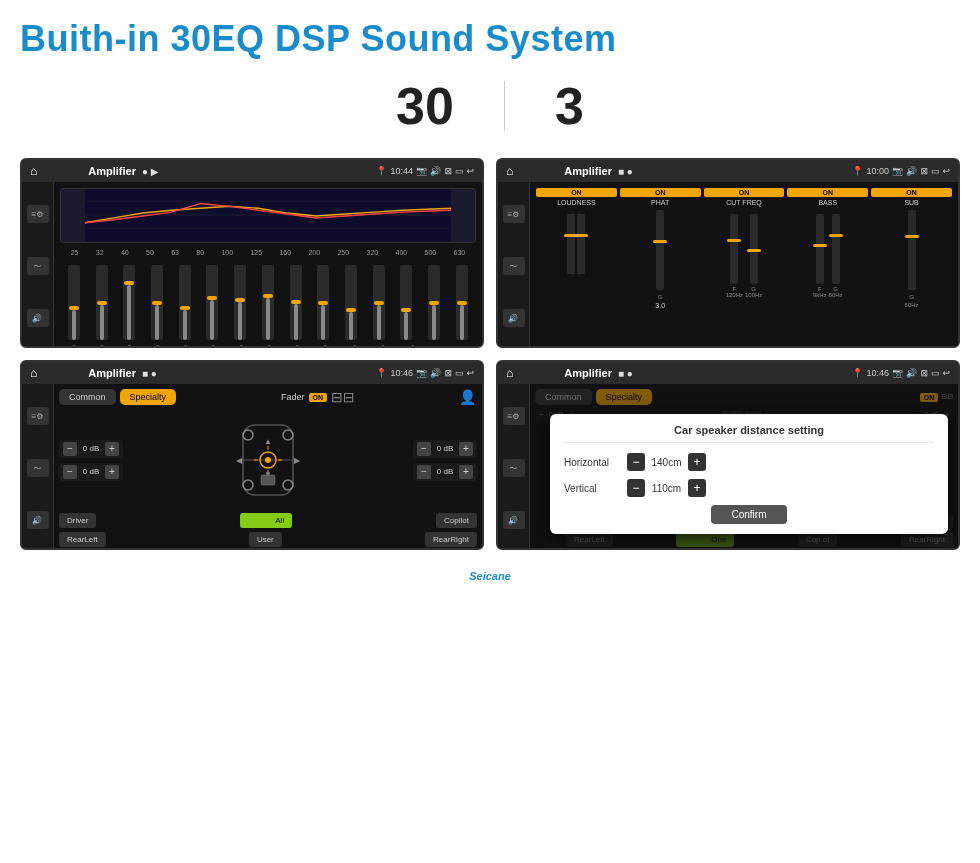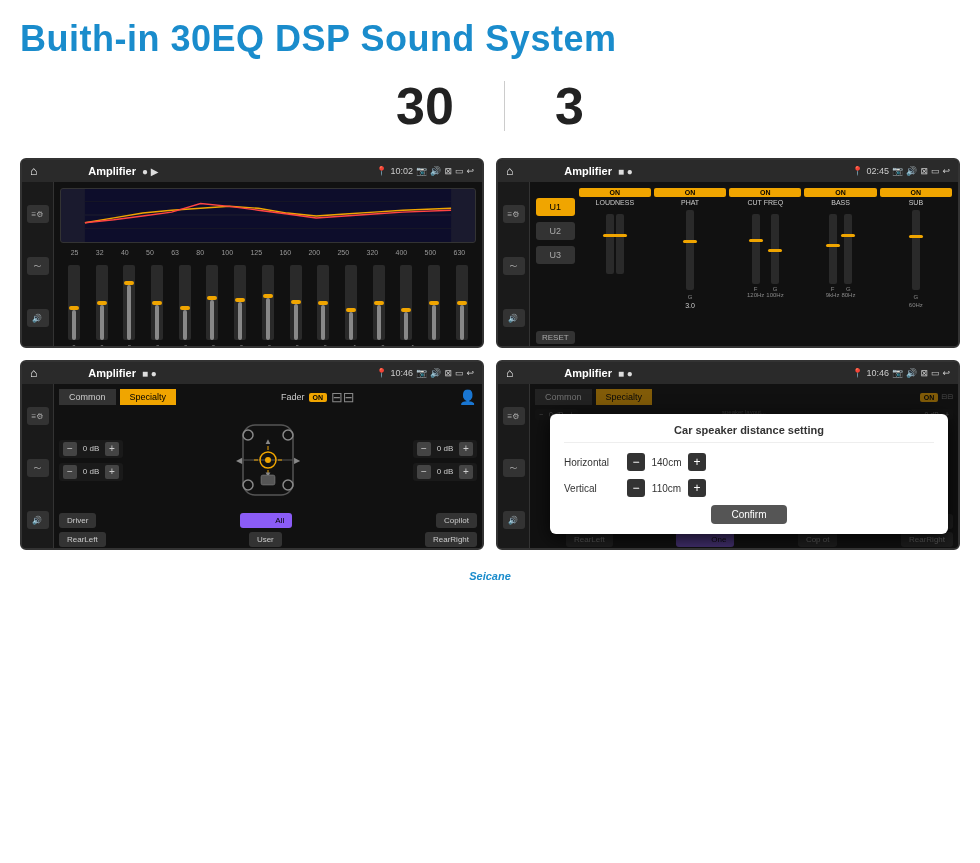--- a/index.html
+++ b/index.html
@@ -278,21 +278,21 @@
     .fader-tabs {
       display: flex;
       gap: 4px;
       margin-bottom: 6px;
       align-items: center;
     }
     .tab-btn {
       background: #333;
       color: #ccc;
       border: none;
-      border-radius: 0;
+      border-radius: 5px;
       padding: 3px 10px;
       font-size: 9px;
       cursor: pointer;
     }
     .tab-btn.active { background: #f0a500; color: #000; }
     .fader-label {
       margin-left: auto;
       font-size: 9px;
       color: #ccc;
       display: flex;
@@ -349,21 +349,21 @@
     }
     .speaker-btn {
       background: #333;
       color: #ccc;
       border: none;
       border-radius: 3px;
       padding: 3px 8px;
       font-size: 8px;
       cursor: pointer;
     }
-    .speaker-btn.active { background: #8b5cf6; color: #000; padding-left: 35px; }
+    .speaker-btn.active { background: #84cc16; color: #000; padding-left: 35px; }
 
     
     .dialog-overlay {
       position: absolute;
       top: 30px;
       left: 20px;
       right: 10px;
       background: #fff;
       border-radius: 6px;
       padding: 10px 14px;
@@ -464,21 +464,21 @@
 <div class="screens-grid">
 
   <div class="screen-card">
     <div class="screen-topbar">
       <span class="home-icon">⌂</span>
       <span class="title">Amplifier</span>
       <span>● ▶</span>
       <span class="spacer"></span>
       <div class="icons">
         <span>📍</span>
-          <span>10:02</span>
+          <span>10:44</span>
           <span>📷</span>
           <span>🔊</span>
           <span>⊠</span>
           <span>▭</span>
           <span>↩</span>
       </div>
     </div>
     <div class="screen-body">
       <div class="screen-sidebar">
         <div class="sidebar-btn">≡⚙</div>
@@ -606,43 +606,37 @@
   </div>
 
   <div class="screen-card">
     <div class="screen-topbar">
       <span class="home-icon">⌂</span>
       <span class="title">Amplifier</span>
       <span>■ ●</span>
       <span class="spacer"></span>
       <div class="icons">
         <span>📍</span>
-          <span>02:45</span>
+          <span>10:00</span>
           <span>📷</span>
           <span>🔊</span>
           <span>⊠</span>
           <span>▭</span>
           <span>↩</span>
       </div>
     </div>
     <div class="screen-body">
       <div class="screen-sidebar">
         <div class="sidebar-btn">≡⚙</div>
         <div class="sidebar-btn">〜</div>
         <div class="sidebar-btn">🔊</div>
       </div>
       <div class="screen-content" style="display:flex; flex-direction:column;">
         <div style="display:flex; gap:4px; height:100%;">
 
-          <div class="u-buttons">
-            <button class="u-btn active">U1</button>
-            <button class="u-btn">U2</button>
-            <button class="u-btn">U3</button>
-            <button class="reset-btn">RESET</button>
-          </div>
 
           <div class="crossover-channels">
 
             <div class="channel-col">
               <div class="ch-on-btn">ON</div>
               <div class="ch-label">LOUDNESS</div>
               <div style="display:flex; gap:2px; align-items:center; margin-top:4px;">
                 <div class="ch-slider-v">
                     <div class="ch-slider-thumb-v" style="top:20px;"></div>
                   </div>

